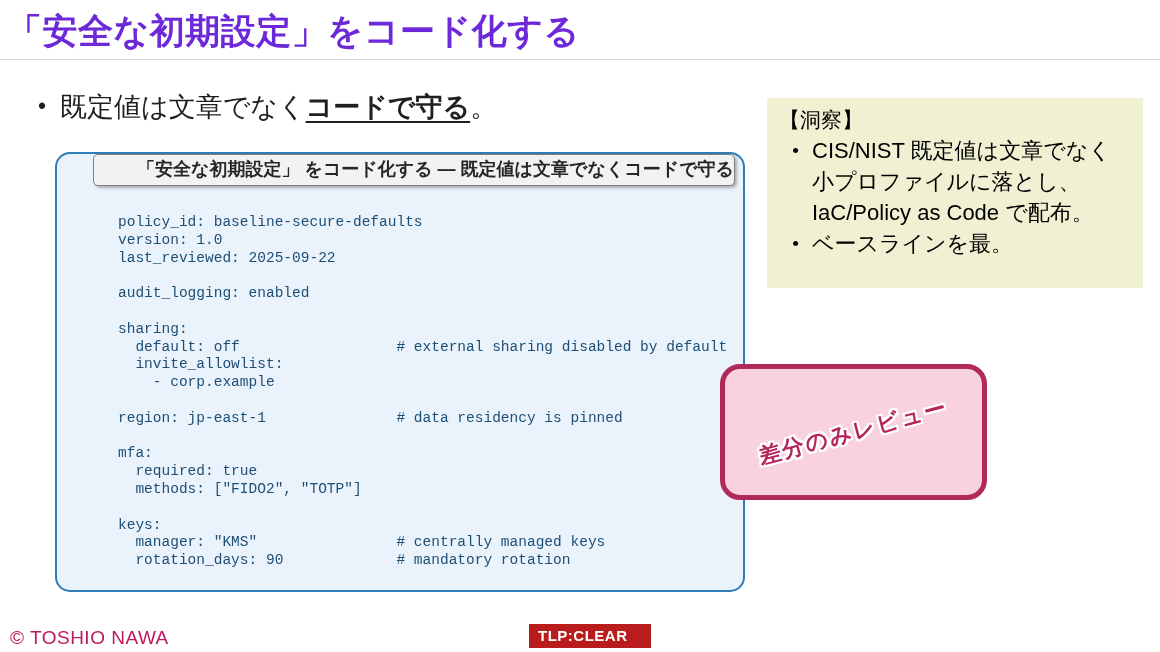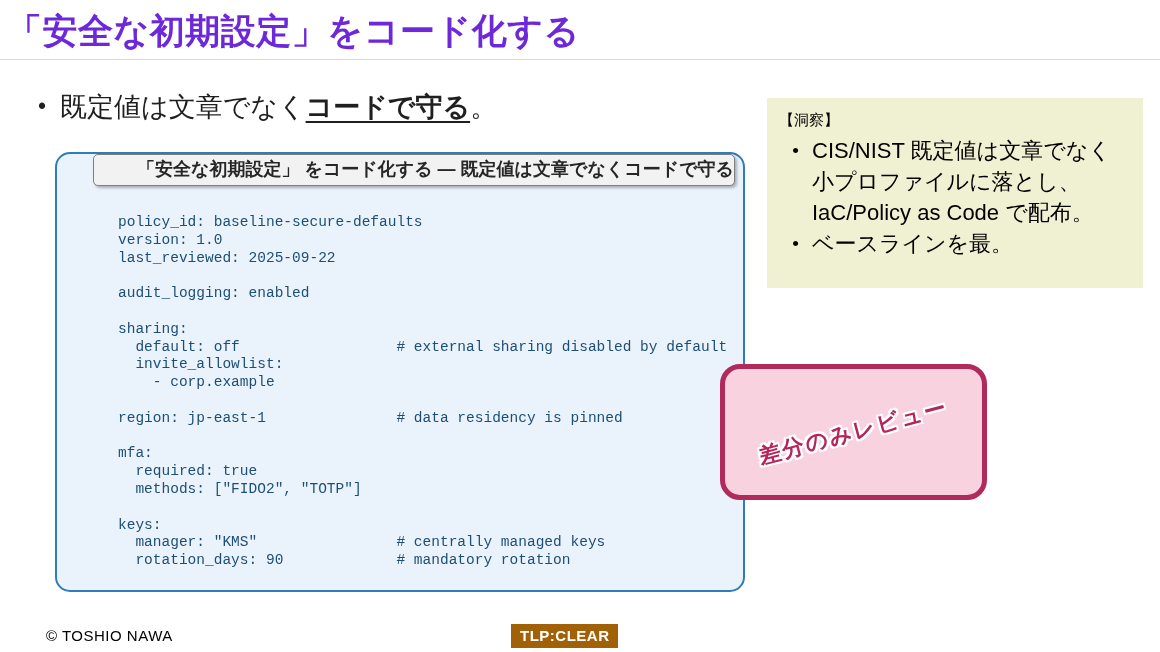--- a/index.html
+++ b/index.html
@@ -84,21 +84,21 @@
   .insight-box {
     position: absolute;
     left: 767px; top: 98px;
     width: 376px; height: 190px;
     background: #f0f0d2;
     padding: 6px 12px;
     font-size: 22px;
     line-height: 31px;
     color: #000000;
   }
-  .insight-heading { font-size: 15px; }
+  .insight-heading { font-size: 21px; }
   .insight-list { list-style: none; }
   .insight-item { display: flex; }
   .insight-item .marker {
     width: 33px;
     flex: 0 0 33px;
     text-align: center;
     font-size: 19px;
   }
   .insight-item .lines { white-space: pre-line; flex: 1; }
 
@@ -125,33 +125,32 @@
       -2px -2px 0 #fff,  2px -2px 0 #fff,
       -2px  2px 0 #fff,  2px  2px 0 #fff,
       -2px  0   0 #fff,  2px  0   0 #fff,
        0   -2px 0 #fff,  0    2px 0 #fff;
   }
 
   
   .footer-copyright {
     position: absolute;
     left: 10px; top: 627px;
-    font-size: 15px;
-    color: #000000;
+    font-size: 19px;
+    color: #be185d;
     letter-spacing: 0.5px;
-    margin-left: 36px;
   }
   .tlp-badge {
     position: absolute;
-    left: 511px; top: 624px;
-    background: #a16207;
+    left: 529px; top: 624px;
+    background: #b91c1c;
     color: #ffffff;
     font-size: 15px;
     font-weight: bold;
-    padding: 3px 8px 4px 9px;
+    padding: 3px 23px 4px 9px;
     letter-spacing: 0.5px;
   }
   .page-number {
     position: absolute;
     right: 22px; top: 652px;
     font-size: 15px;
     color: #701a75;
   }
 </style>
 </head>

